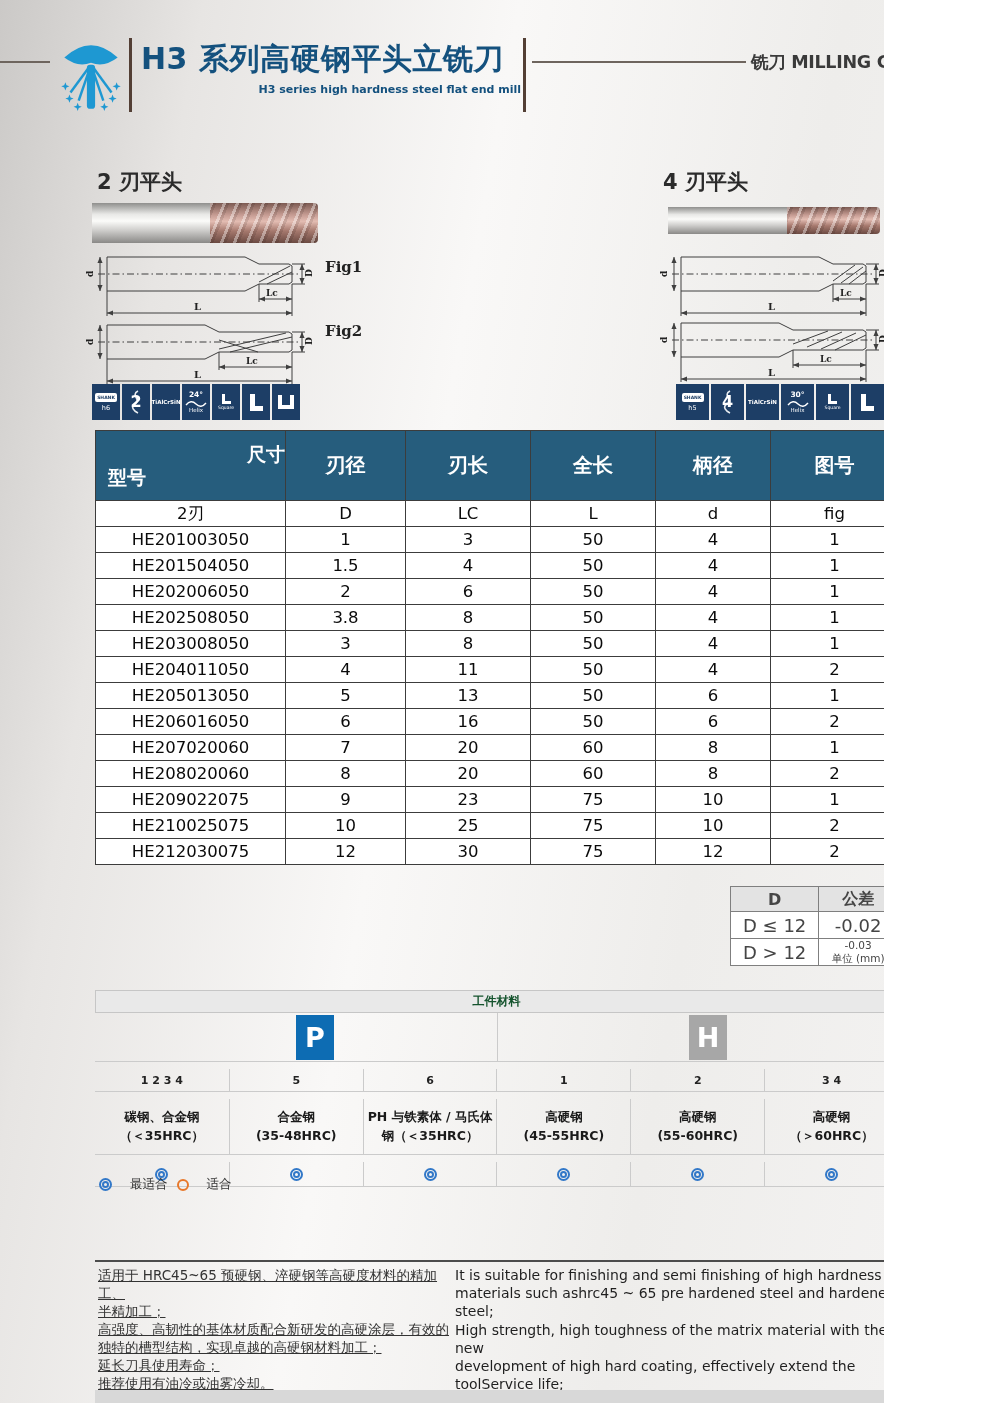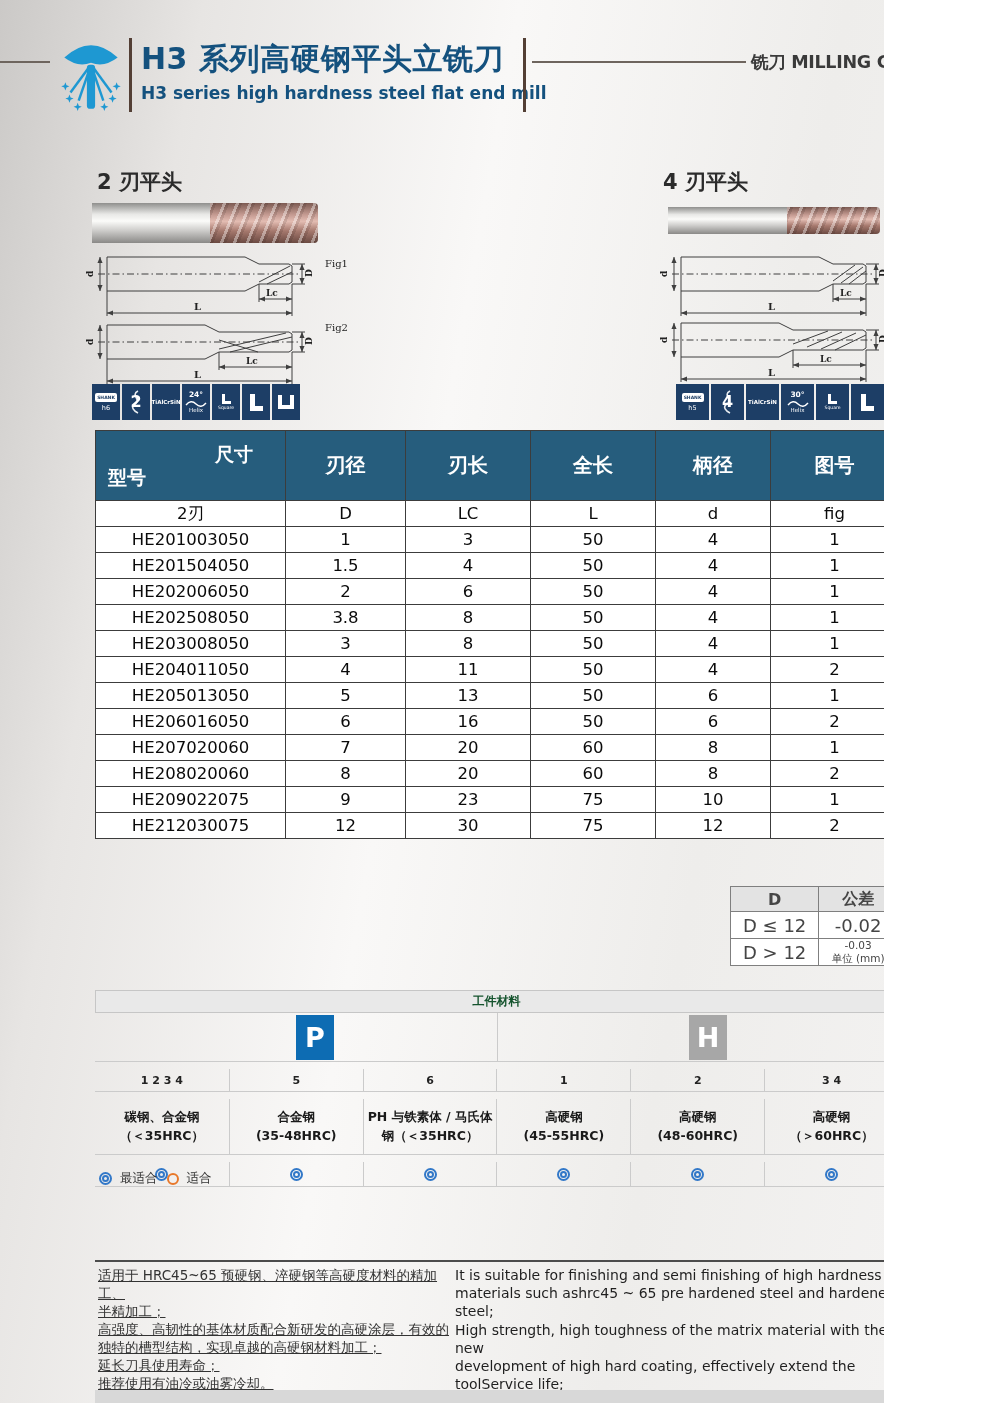--- a/index.html
+++ b/index.html
@@ -10,21 +10,21 @@
   
   .hdr-line { position:absolute; height:2px; background:#6e655e; }
   .hdr-line-left  { left:0;   top:61px; width:50px; }
   .hdr-line-mid   { left:532px; top:61px; width:214px; }
   .hdr-line-right { left:908px; top:61px; width:84px; }
   .hdr-bar { position:absolute; width:3px; height:74px; top:38px; background:#533f35; }
   .hdr-bar1 { left:129px; } .hdr-bar2 { left:523px; }
   .logo { position:absolute; left:57px; top:35px; width:68px; height:80px; }
   .hdr-titles { position:absolute; left:141px; top:39px; width:380px; }
   .title-cn { font-size:30px; font-weight:bold; color:#14517e; letter-spacing:0.5px; white-space:nowrap; }
-  .title-en { font-size:17px; font-weight:bold; color:#14517e; margin-top:3px; white-space:nowrap; }
+  .title-en { font-size:11px; font-weight:bold; color:#14517e; margin-top:3px; white-space:nowrap;text-align:right; }
   .hdr-right-label { position:absolute; left:751px; top:50px; font-size:17.5px; font-weight:bold;
     color:#3a3a3a; letter-spacing:-0.3px; white-space:nowrap; }
 
   
   .sec-title { position:absolute; font-size:21px; font-weight:bold; color:#2b2b2b; white-space:nowrap; }
   .sec-title-left { left:97px; top:168px; } .sec-title-right { left:663px; top:168px; }
 
   
   .photo { position:absolute; display:flex; }
   .photo2 { left:92px; top:203px; width:226px; height:40px; }
@@ -36,21 +36,21 @@
   .ph-flute::after { content:""; position:absolute; inset:0;
     background:repeating-linear-gradient(112deg, rgba(255,255,255,0.38) 0 3px, rgba(0,0,0,0.10) 3px 6px, transparent 6px 12px); }
   .photo2 .ph-shank { width:52%; } .photo2 .ph-flute { width:48%; }
   .photo4 .ph-shank { width:56%; } .photo4 .ph-flute { width:44%; }
 
   
   .fig { position:absolute; }
   .fig line, .fig path { stroke:#3f3f3f; stroke-width:1; fill:none; }
   .fig text { fill:#222; font-family:"DejaVu Serif","Liberation Serif",serif; font-weight:bold; }
   .fig-label { position:absolute; font-family:"DejaVu Serif","Liberation Serif",serif;
-    font-size:10px; font-weight:normal; color:#222; }
+    font-size:15px; font-weight:bold; color:#222; }
 
   
   .badges { position:absolute; top:384px; display:flex; gap:2px; }
   .badges-left { left:92px; } .badges-right { left:676px; }
   .tile { background:#1d3e66; color:#fff; height:36px; display:flex; flex-direction:column;
     align-items:center; justify-content:center; position:relative; }
   .badges-left .tile { width:28px; } .badges-right .tile { width:33px; }
   .shank-shape { width:22px; height:9px; background:#fff; border-radius:2px;
     display:flex; align-items:center; justify-content:center; }
   .shank-word { font-size:4.5px; font-weight:bold; color:#1d3e66; letter-spacing:0; }
@@ -68,21 +68,21 @@
   
   .size-table { position:absolute; left:95px; top:430px; width:803px; border-collapse:collapse;
     table-layout:fixed; background:#fff; }
   .size-table th, .size-table td { border:1px solid #3c3c3c; text-align:center; padding:0; }
   .size-table thead th { background:#265d7d; color:#fff; font-size:20px; font-weight:600; height:70px; }
   .size-table tbody td { height:26px; font-size:16.5px; color:#0a0a0a; }
   .corner { position:relative;
     background-color:#265d7d;
     background-image:linear-gradient(to top right, rgba(0,0,0,0) 49.5%, #fff 49.5%, #fff 50.5%, rgba(0,0,0,0) 50.5%); }
   .corner .c-model { position:absolute; left:12px; bottom:9px; font-size:19px; }
-  .corner .c-size  { position:absolute; right:32px; top:11px; font-size:19px; }
+  .corner .c-size  { position:absolute; right:0; top:11px; font-size:19px; }
 
   
   .tol-table { position:absolute; left:730px; top:886px; width:168px; border-collapse:collapse; background:#fff; }
   .tol-table th, .tol-table td { border:1px solid #7f7f7f; text-align:center; color:#454545; }
   .tol-table th { background:#e3e3e3; height:25px; font-size:16px; font-weight:600; }
   .tol-table td { height:27px; font-size:18px; }
   .tol-small { font-size:10.5px; line-height:1.2; color:#454545; }
 
   
   .mat { position:absolute; left:95px; top:990px; width:803px; }
@@ -103,21 +103,21 @@
   .row-nums { border-bottom:1px solid #cbcbcb; }
   .row-names { border-bottom:1px solid #cbcbcb; }
   .row-ratings { border-bottom:1px solid #cbcbcb; }
   .row-ratings > div { height:24px; }
   .ring-blue { width:13px; height:13px; border:2px solid #3278c8; border-radius:50%;
     position:relative; display:inline-block; }
   .ring-blue::after { content:""; position:absolute; inset:1px; border:2px solid #3278c8; border-radius:50%; }
   .ring-orange { width:12px; height:12px; border:2px solid #e8782a; border-radius:50%; display:inline-block; }
   .legend { position:absolute; left:99px; top:1170px; display:flex; align-items:center; gap:9px;
     font-size:12.5px; color:#333; }
-  .legend .lg-item { display:flex; align-items:center; gap:8px; }
+  .legend .lg-item { display:flex; align-items:center; gap:18px;margin-top:6px; }
 
   
   .ft-rule { position:absolute; left:95px; top:1260px; width:816px; height:2px; background:#4c4c4c; }
   .ft-cn { position:absolute; left:98px; top:1267px; width:352px; font-size:13.5px; color:#333; line-height:1.33;text-decoration:underline; }
   .ft-en { position:absolute; left:455px; top:1266px; width:462px; font-size:14px; color:#1f1f1f; line-height:1.3; }
   .ft-bar { position:absolute; left:95px; top:1390px; width:816px; height:13px; background:#d8d8d8; }
 </style>
 </head>
 <body>
 
@@ -443,20 +443,28 @@
         </tr>
         <tr>
           <td>HE209022075</td>
           <td>9</td>
           <td>23</td>
           <td>75</td>
           <td>10</td>
           <td>1</td>
         </tr>
         <tr>
+          <td>HE210025075</td>
+          <td>10</td>
+          <td>25</td>
+          <td>75</td>
+          <td>10</td>
+          <td>2</td>
+        </tr>
+        <tr>
           <td>HE212030075</td>
           <td>12</td>
           <td>30</td>
           <td>75</td>
           <td>12</td>
           <td>2</td>
         </tr>
       </tbody>
   </table>
 
@@ -510,21 +518,21 @@
         <div>
           <div>PH 与铁素体 / 马氏体</div>
           <div>钢（＜35HRC）</div>
         </div>
         <div>
           <div>高硬钢</div>
           <div>(45-55HRC)</div>
         </div>
         <div>
           <div>高硬钢</div>
-          <div>(48-60HRC)</div>
+          <div>(55-60HRC)</div>
         </div>
         <div>
           <div>高硬钢</div>
           <div>（＞60HRC）</div>
         </div>
       </div>
     <div class="mat-row row-ratings">
         <div>
           <span class="ring-blue"></span>
         </div>

